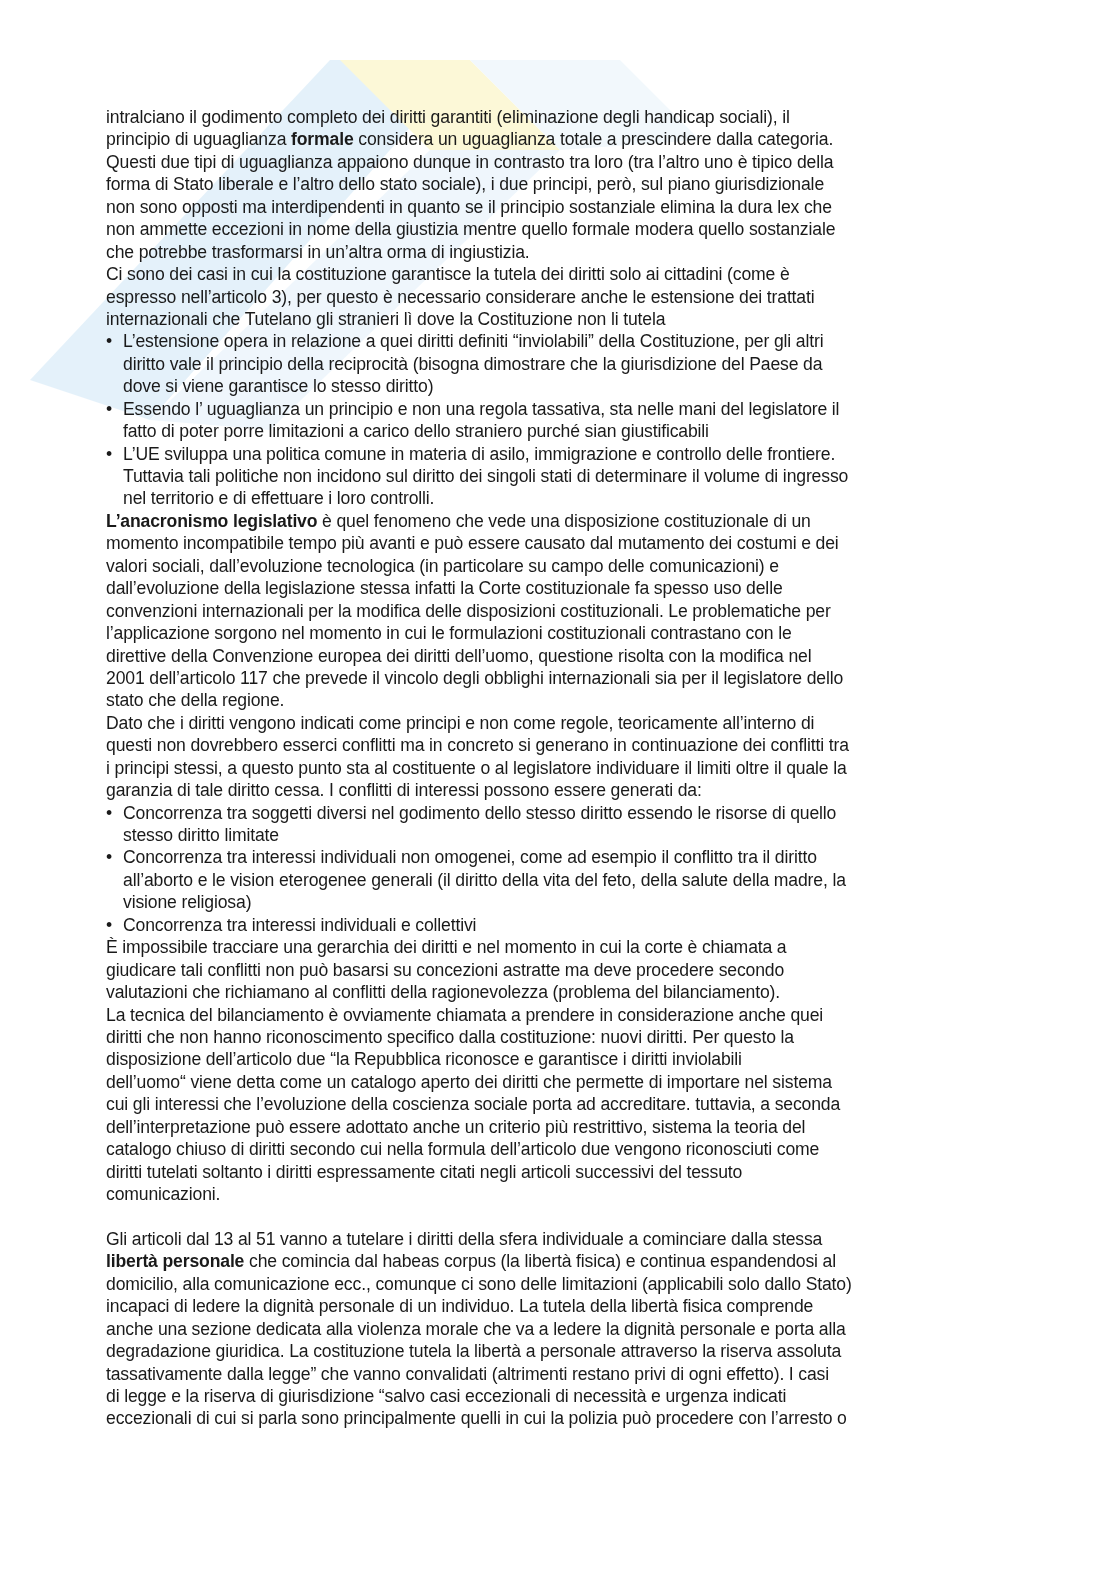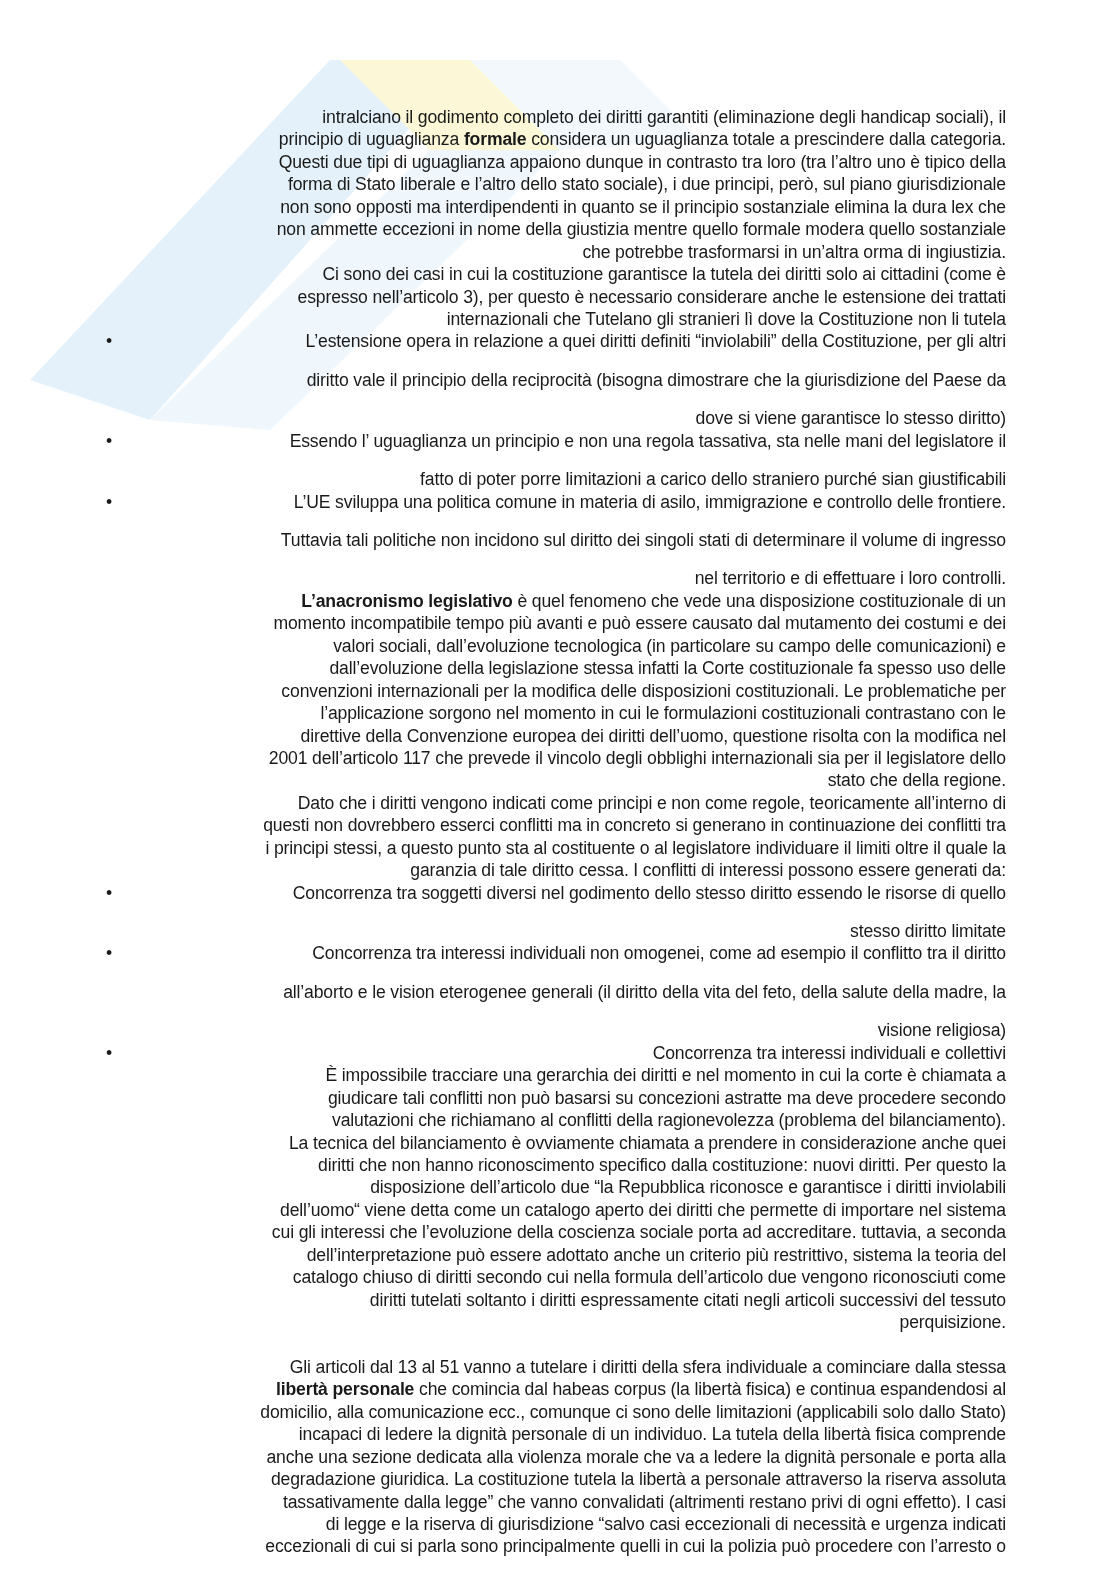--- a/index.html
+++ b/index.html
@@ -1,26 +1,26 @@
 <!DOCTYPE html>
 <html><head>
 <meta charset="utf-8">
 <style>
   html, body { margin: 0; padding: 0; background: #ffffff; }
   body { width: 1116px; height: 1579px; position: relative; overflow: hidden; }
-  .page { position: absolute; left: 0; top: 0; width: 1116px; height: 1579px; background: #fff; text-align: right; }
+  .page { position: absolute; left: 0; top: 0; width: 1116px; height: 1579px; background: #fff; }
   .watermark { position: absolute; left: 0; top: 0; width: 1116px; height: 1579px; pointer-events: none; }
   .text { position: absolute; left: 106px; top: 106px; width: 900px;
           font-family: "Liberation Sans", sans-serif; font-size: 17.6px; line-height: 22.45px;
           color: #1a1a1a; letter-spacing: -0.15px; }
   .line { white-space: nowrap; height: 22.45px; }
   .blank { height: 22.45px; }
   .bullet-line { position: relative; padding-left: 17px; white-space: nowrap; height: 22.45px; }
   .bullet-line .dot { position: absolute; left: 0; top: 0; }
-  .cont { padding-left: 17px; white-space: nowrap; height: 22.45px; margin-top: 16px; }
+  .cont { padding-left: 17px; white-space: nowrap; height: 22.45px; }
   b { font-weight: bold; }
 </style>
 </head>
 <body>
 
 <div class="page">
 
   <svg class="watermark" viewBox="0 0 1116 1579" xmlns="http://www.w3.org/2000/svg">
     <g opacity="0.55">
       <polygon points="30,380 330,60 470,60 150,420" fill="#cfe6f6"></polygon>
@@ -99,21 +99,21 @@
       </div>
       <div>
         <div class="line">La tecnica del bilanciamento è ovviamente chiamata a prendere in considerazione anche quei</div>
         <div class="line">diritti che non hanno riconoscimento specifico dalla costituzione: nuovi diritti. Per questo la</div>
         <div class="line">disposizione dell’articolo due “la Repubblica riconosce e garantisce i diritti inviolabili</div>
         <div class="line">dell’uomo“ viene detta come un catalogo aperto dei diritti che permette di importare nel sistema</div>
         <div class="line">cui gli interessi che l’evoluzione della coscienza sociale porta ad accreditare. tuttavia, a seconda</div>
         <div class="line">dell’interpretazione può essere adottato anche un criterio più restrittivo, sistema la teoria del</div>
         <div class="line">catalogo chiuso di diritti secondo cui nella formula dell’articolo due vengono riconosciuti come</div>
         <div class="line">diritti tutelati soltanto i diritti espressamente citati negli articoli successivi del tessuto</div>
-        <div class="line">perquisizione.</div>
+        <div class="line">comunicazioni.</div>
       </div>
       <div class="blank"></div>
       <div>
         <div class="line">Gli articoli dal 13 al 51 vanno a tutelare i diritti della sfera individuale a cominciare dalla stessa</div>
         <div class="line"><span></span><b>libertà personale</b><span> che comincia dal habeas corpus (la libertà fisica) e continua espandendosi al</span></div>
         <div class="line">domicilio, alla comunicazione ecc., comunque ci sono delle limitazioni (applicabili solo dallo Stato)</div>
         <div class="line">incapaci di ledere la dignità personale di un individuo. La tutela della libertà fisica comprende</div>
         <div class="line">anche una sezione dedicata alla violenza morale che va a ledere la dignità personale e porta alla</div>
         <div class="line">degradazione giuridica. La costituzione tutela la libertà a personale attraverso la riserva assoluta</div>
         <div class="line">tassativamente dalla legge”  che vanno convalidati (altrimenti restano privi di ogni effetto). I casi</div>

